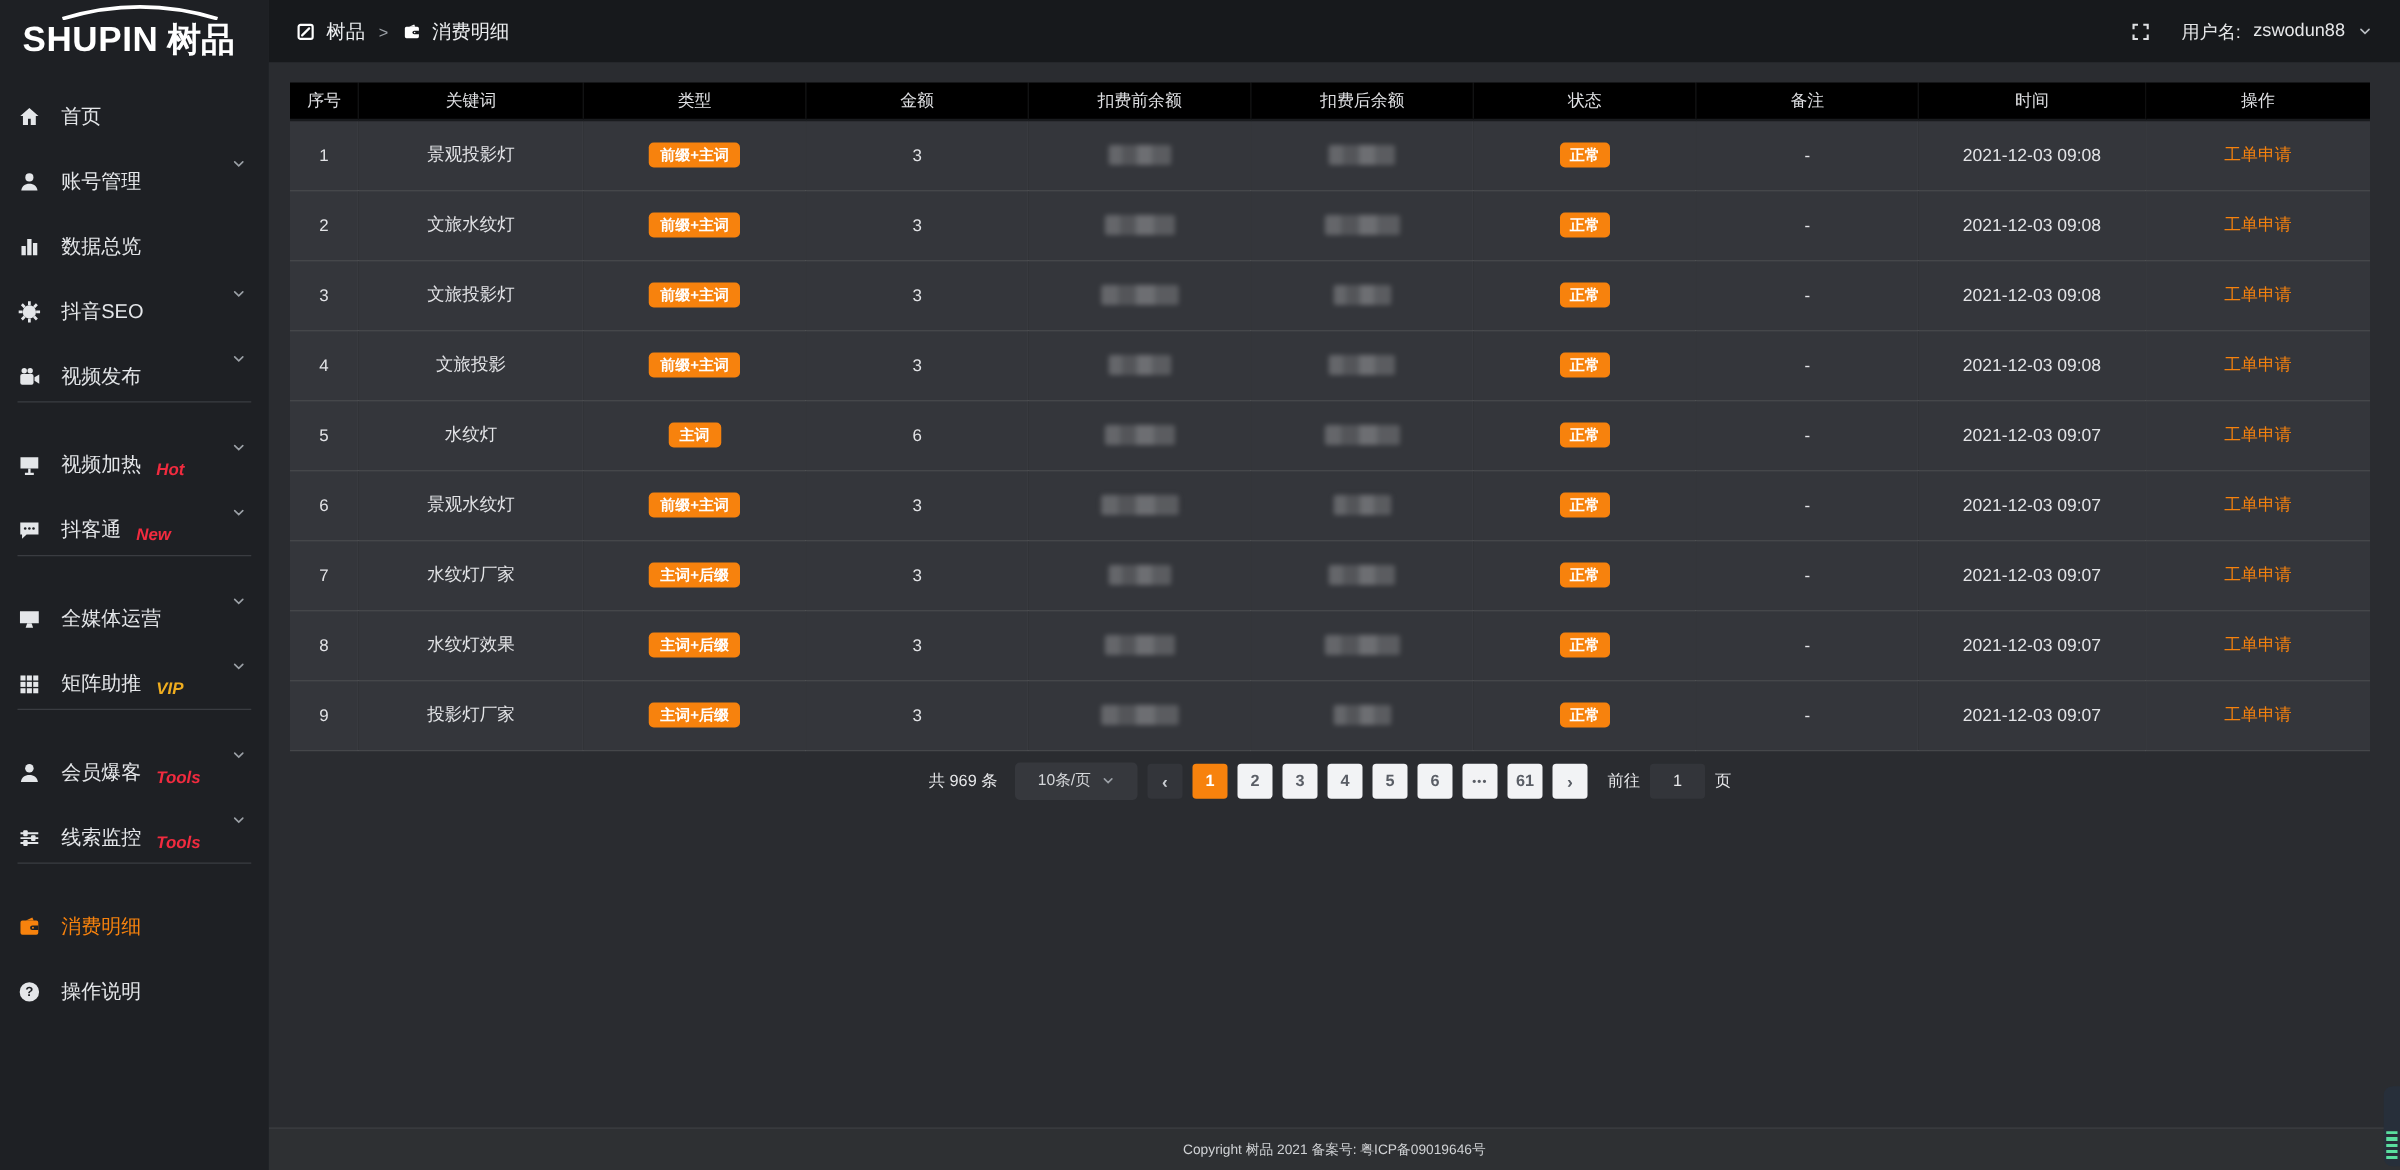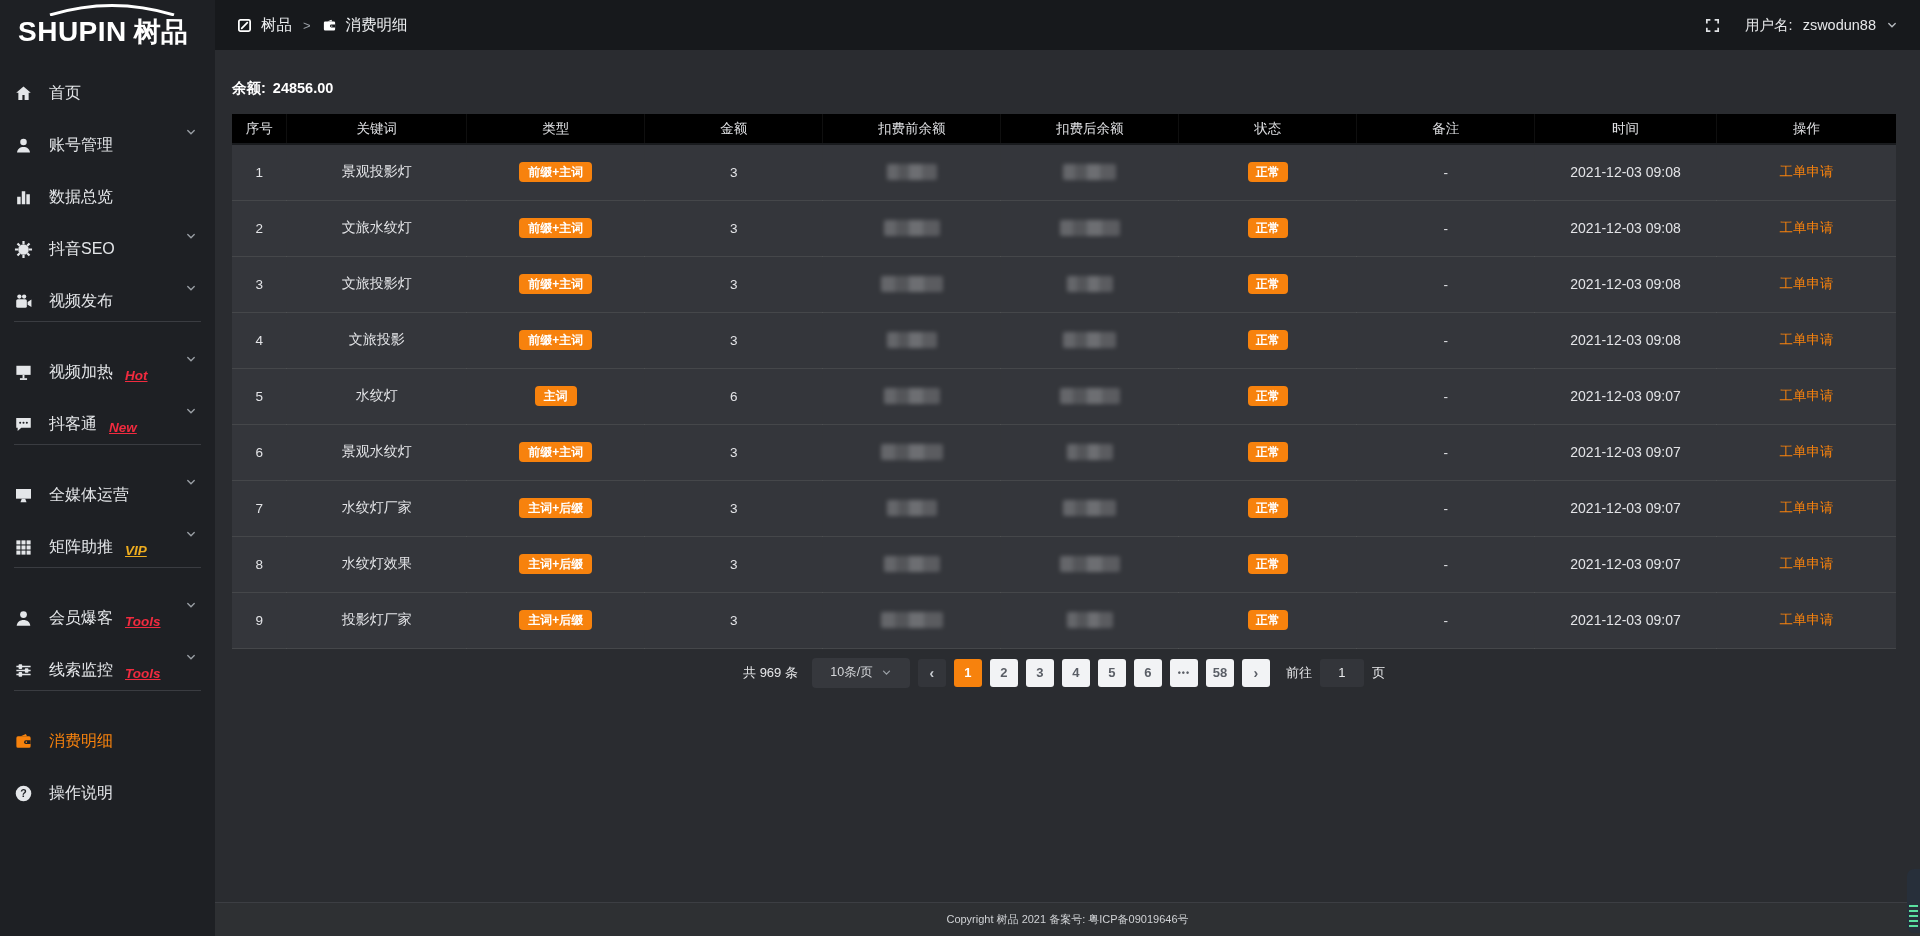--- a/index.html
+++ b/index.html
@@ -11,21 +11,21 @@
   .sidebar { position:absolute; left:0; top:0; width:215px; height:936px; background:#1e2024; z-index:5; }
   .logo { position:relative; height:52px; padding:14px 0 0 18px; white-space:nowrap; }
   .logo-arc { position:absolute; left:46px; top:3px; }
   .logo-main { font-size:28px; font-weight:800; color:#fff; letter-spacing:.5px; }
   .logo-cn { font-size:27px; font-weight:700; color:#fff; margin-left:7px; }
   .nav-item { position:relative; height:52px; display:flex; align-items:flex-end; padding-left:14px; color:#e4e6e9; cursor:pointer; }
   .nav-item.active { color:#f7820d; }
   .nav-icon { width:20px; height:20px; margin-right:15px; display:inline-flex; }
   .nav-icon svg { width:19px; height:19px; fill:currentColor; }
   .nav-label { font-size:16px; }
-  .nav-badge { font-size:13.5px; font-weight:800; font-style:italic; margin-left:12px;text-decoration:underline; }
+  .nav-badge { font-size:13.5px; font-weight:800; font-style:italic; margin-left:12px; }
   .nav-chevron { position:absolute; right:18px; top:50%; margin-top:-6px; width:12px; height:12px; color:#9ba0a6; }
   .nav-chevron svg { width:12px; height:12px; }
   .nav-divider { height:1px; background:#3a3c41; margin:9px 14px; }
 
   
   .topbar { position:absolute; left:215px; right:0; top:0; height:50px; background:#17191c;
     display:flex; align-items:center; justify-content:space-between; padding:0 22px; }
   .crumbs { display:flex; align-items:center; gap:9px; font-size:15.5px; color:#eceef0; }
   .crumb-icon { display:inline-flex; color:#fff; }
   .crumb-icon svg { width:15px; height:15px; }
@@ -309,23 +309,20 @@
       <span>zswodun88</span>
       <span class="user-chevron">
         <svg viewBox="0 0 24 24" fill="none" stroke="currentColor" stroke-width="2.6" stroke-linecap="round">
             <path d="M5.5 9l6.5 6.5L18.5 9"></path>
           </svg>
       </span>
     </div>
   </header>
 
   <main class="content">
-    <div class="balance">
-      <span>余额:</span><span class="val">24856.00</span>
-    </div>
 
     <table class="data-table">
       <colgroup>
         <col style="width:3.3%">
           <col style="width:10.8%">
           <col style="width:10.7%">
           <col style="width:10.7%">
         <col style="width:10.7%">
           <col style="width:10.7%">
           <col style="width:10.7%">
@@ -505,21 +502,21 @@
       </div>
       <button class="pg-btn pg-prev">‹</button>
       <span class="pages-wrap" id="pages">
           <button class="pg-btn pg-page active">1</button>
           <button class="pg-btn pg-page">2</button>
           <button class="pg-btn pg-page">3</button>
           <button class="pg-btn pg-page">4</button>
           <button class="pg-btn pg-page">5</button>
           <button class="pg-btn pg-page">6</button>
           <button class="pg-btn pg-page dots">•••</button>
-          <button class="pg-btn pg-page">58</button>
+          <button class="pg-btn pg-page">61</button>
         </span>
       <button class="pg-btn pg-next">›</button>
       <span class="pg-goto-label">前往</span>
       <input class="pg-input" value="1" style="">
       <span class="pg-goto-suffix">页</span>
     </div>
   </main>
 
   <footer class="footer">
     <span>Copyright 树品 2021 备案号: 粤ICP备09019646号</span>

